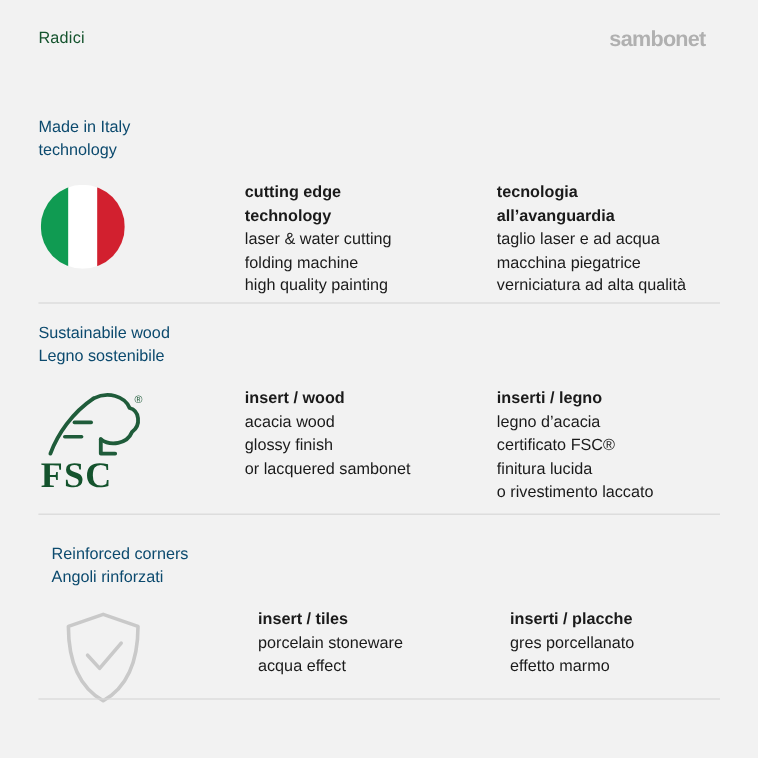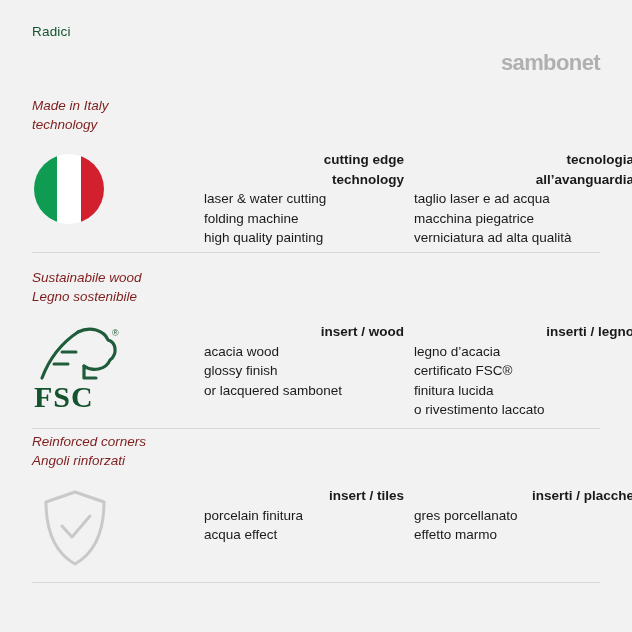--- a/index.html
+++ b/index.html
@@ -33,46 +33,44 @@
   .brand-left {
     position: absolute;
     left: 0;
     top: 2px;
     font-size: 13.5px;
     color: #14532d;
     letter-spacing: .2px;
   }
   .brand-right {
     position: absolute;
-    right: 0;
+    right: 12px;
     top: 0;
-    font-size: 22px;
+    font-size: 18px;
     font-weight: bold;
     color: #b0b0b0;
     letter-spacing: -0.6px;
-    margin-top: 28px;
   }
 
   
   .section {
     position: absolute;
     left: 32px;
     width: 568px;
   }
   .sec1 { top: 96px; }
   .sec2 { top: 268px; }
-  .sec3 { top: 432px; }
+  .sec3 { top: 452px; margin-left: 11px; }
 
   .sec-title {
     font-size: 13.5px;
     line-height: 19px;
-    color: #7f1d1d;
+    color: #0c4a6e;
     margin: 0 0 10px 0;
     white-space: pre-line;
-    font-style: italic;
   }
 
   .sec-body {
     position: relative;
     min-height: 110px;
   }
 
   .icon-box {
     position: absolute;
     left: 0;
@@ -87,21 +85,20 @@
     font-size: 13.5px;
     line-height: 19.5px;
     color: #1a1a1a;
   }
   .col-a { left: 172px; width: 200px; }
   .col-b { left: 382px; width: 220px; }
 
   .col .hd {
     font-weight: bold;
     white-space: pre-line;
-    text-align: right;
   }
   .col .ln { white-space: nowrap; }
 
   .divider {
     position: absolute;
     left: 32px;
     width: 568px;
     height: 1px;
     background: #d8d8d8;
   }
@@ -258,21 +255,21 @@
         <div class="shield">
           <svg width="70" height="82" viewBox="0 0 70 82" fill="none" xmlns="http://www.w3.org/2000/svg" aria-hidden="true">
             <path d="M35 4 L64 14 C64 42, 56 64, 35 76 C14 64, 6 42, 6 14 Z" stroke="#c9c9c9" stroke-width="3" fill="none" stroke-linejoin="round"></path>
             <path d="M22 38 L32 49 L50 28" stroke="#c9c9c9" stroke-width="3" fill="none" stroke-linecap="round" stroke-linejoin="round"></path>
           </svg>
         </div>
       </div>
 
       <div class="col col-a">
         <div class="hd">insert / tiles</div>
-        <div class="ln">porcelain finitura</div>
+        <div class="ln">porcelain stoneware</div>
         <div class="ln">acqua effect</div>
       </div>
 
       <div class="col col-b">
         <div class="hd">inserti / placche</div>
         <div class="ln">gres porcellanato</div>
         <div class="ln">effetto marmo</div>
       </div>
 
     </div>

